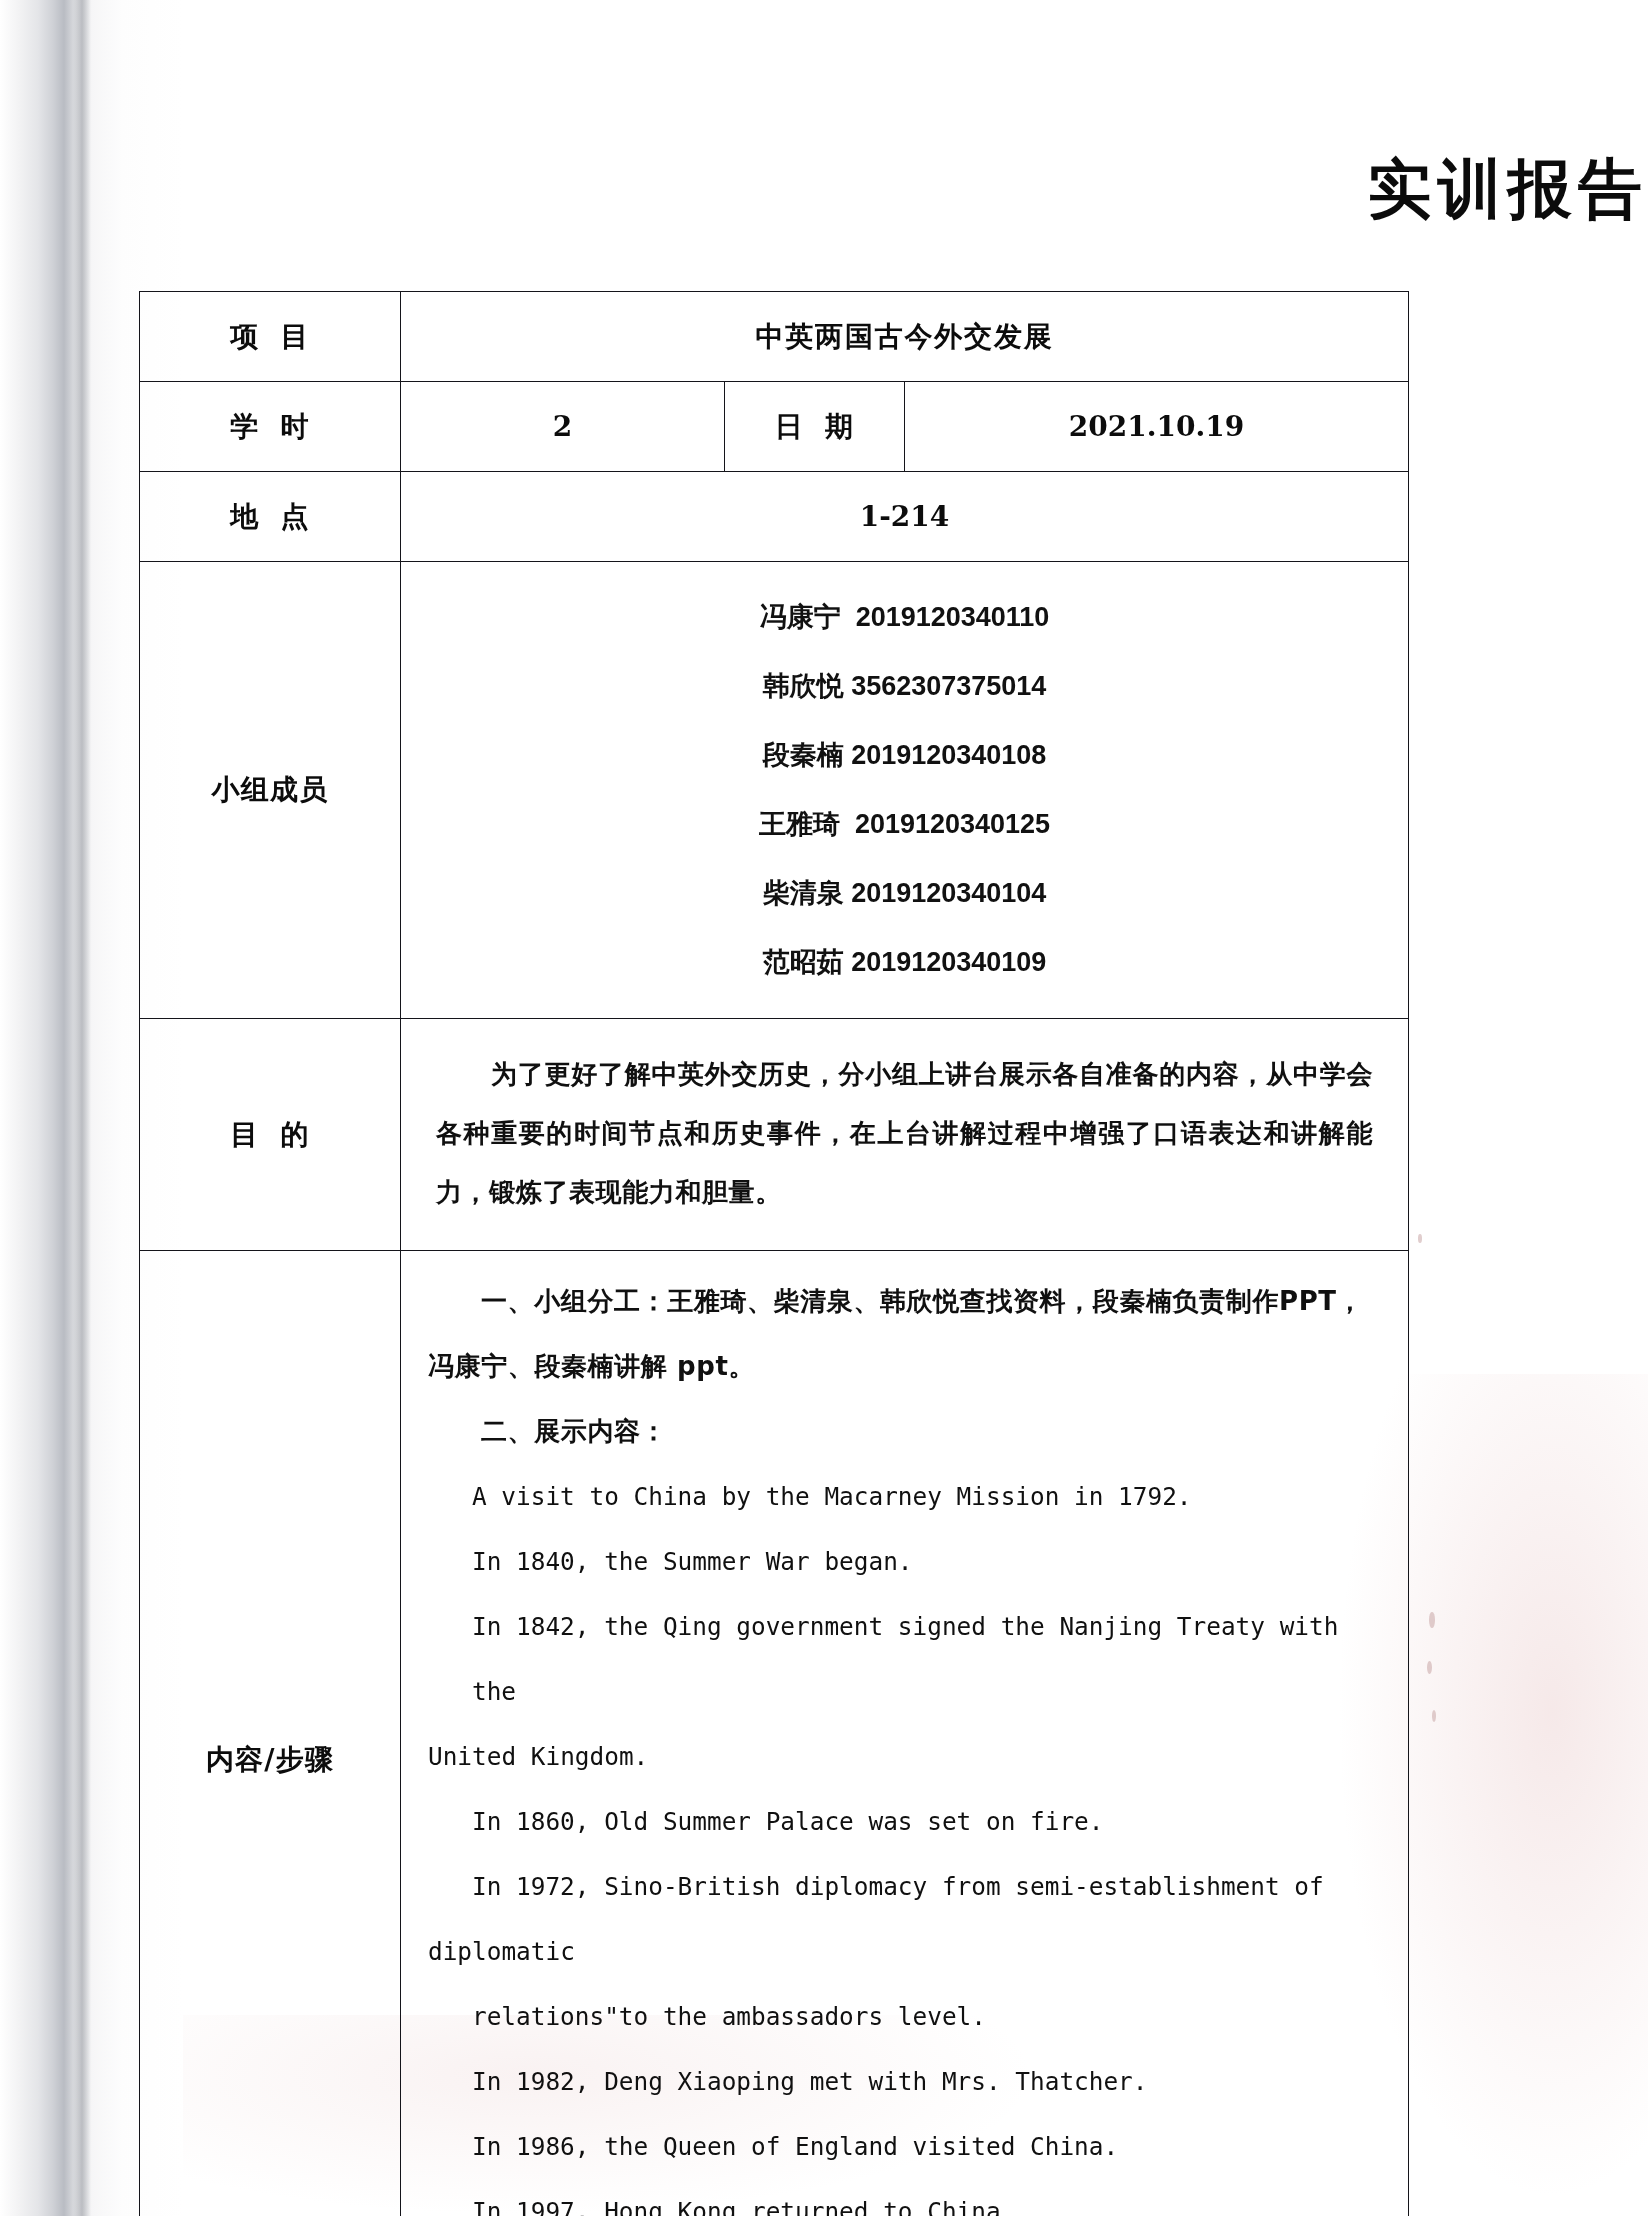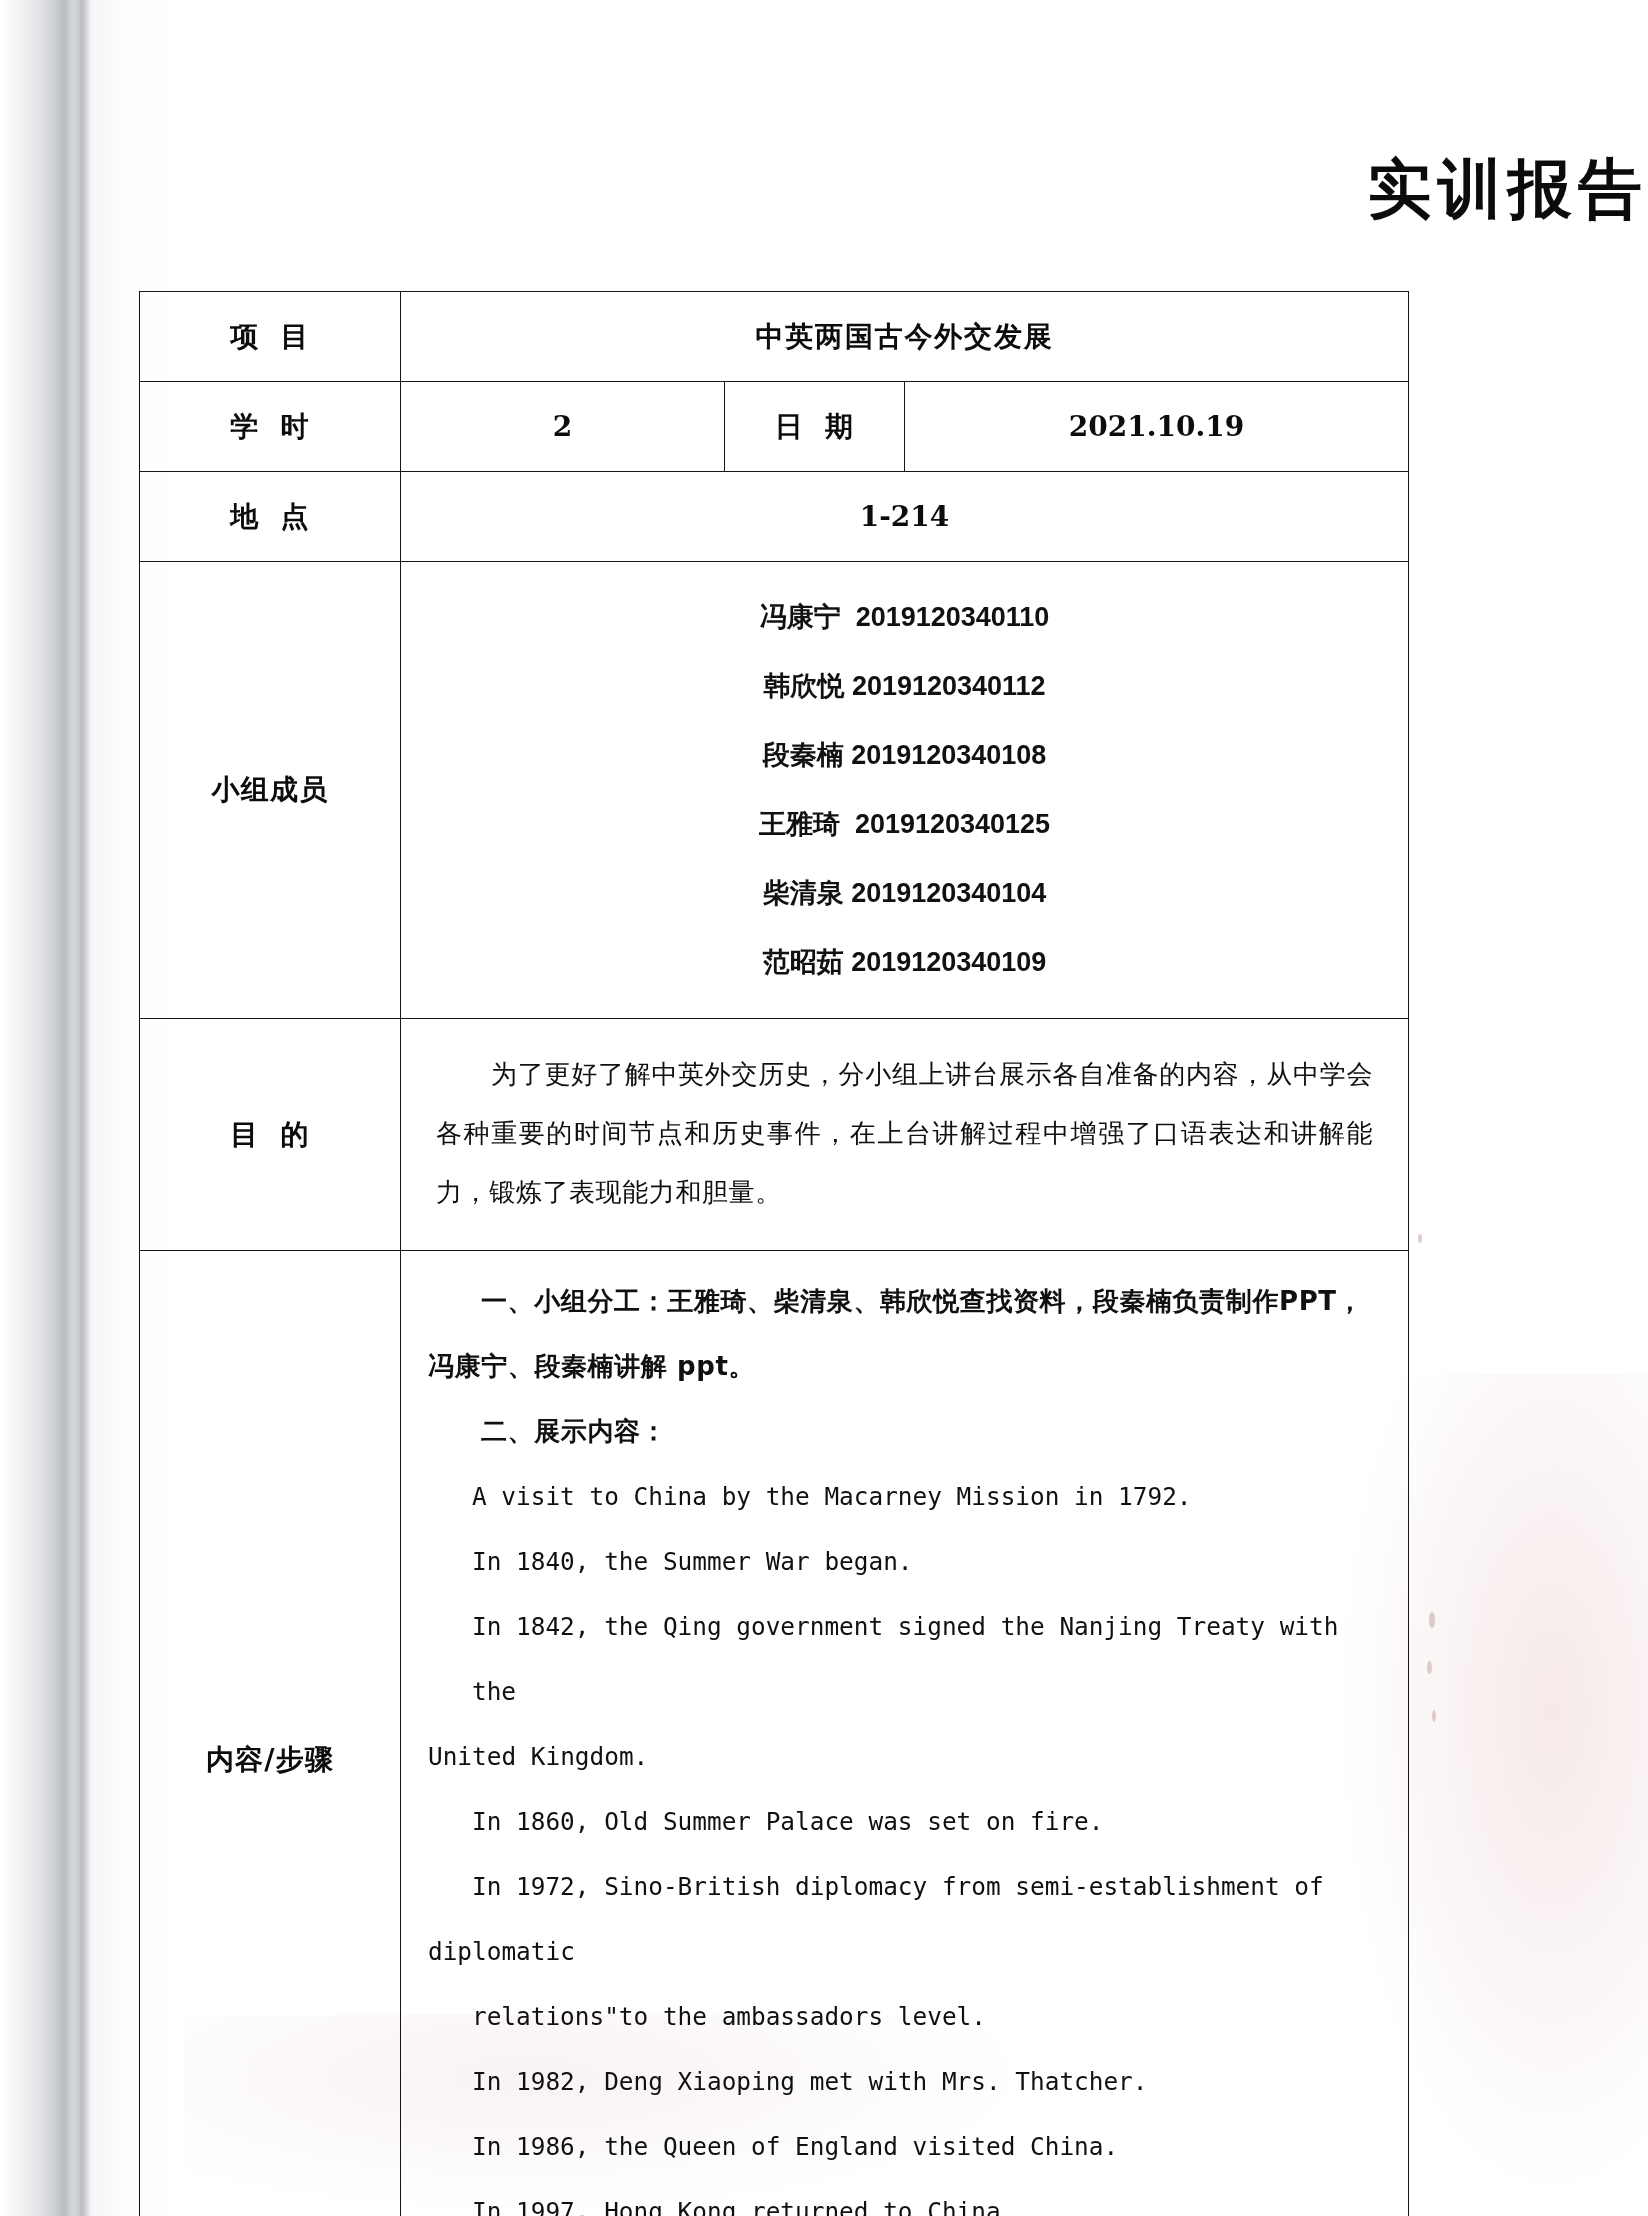--- a/index.html
+++ b/index.html
@@ -105,21 +105,21 @@
     white-space:pre;
   }
 
   
   .purpose{
     padding:26px 35px 28px 35px;
   }
   .purpose p{
     margin:0;
     font-family:"DejaVu Sans", sans-serif;
-    font-weight:400;
+    font-weight:700;
     font-size:26px;
     line-height:59px;
     color:#101010;
     text-indent:55px;
     letter-spacing:0.6px;
     text-align:justify;
   }
 
   
   .content{
@@ -195,21 +195,21 @@
           <span>地</span><span class="sp"></span><span>点</span>
         </td>
         <td class="ctr" colspan="3">1-214</td>
       </tr>
 
       <tr>
         <td class="lbl vlabel">小组成员</td>
         <td colspan="3">
           <div class="members">
             <div class="member-line">冯康宁  2019120340110</div>
-            <div class="member-line">韩欣悦 2019120340112</div>
+            <div class="member-line">韩欣悦 3562307375014</div>
             <div class="member-line">段秦楠 2019120340108</div>
             <div class="member-line">王雅琦  2019120340125</div>
             <div class="member-line">柴清泉 2019120340104</div>
             <div class="member-line">范昭茹 2019120340109</div>
           </div>
         </td>
       </tr>
 
       <tr>
         <td class="lbl vlabel">

